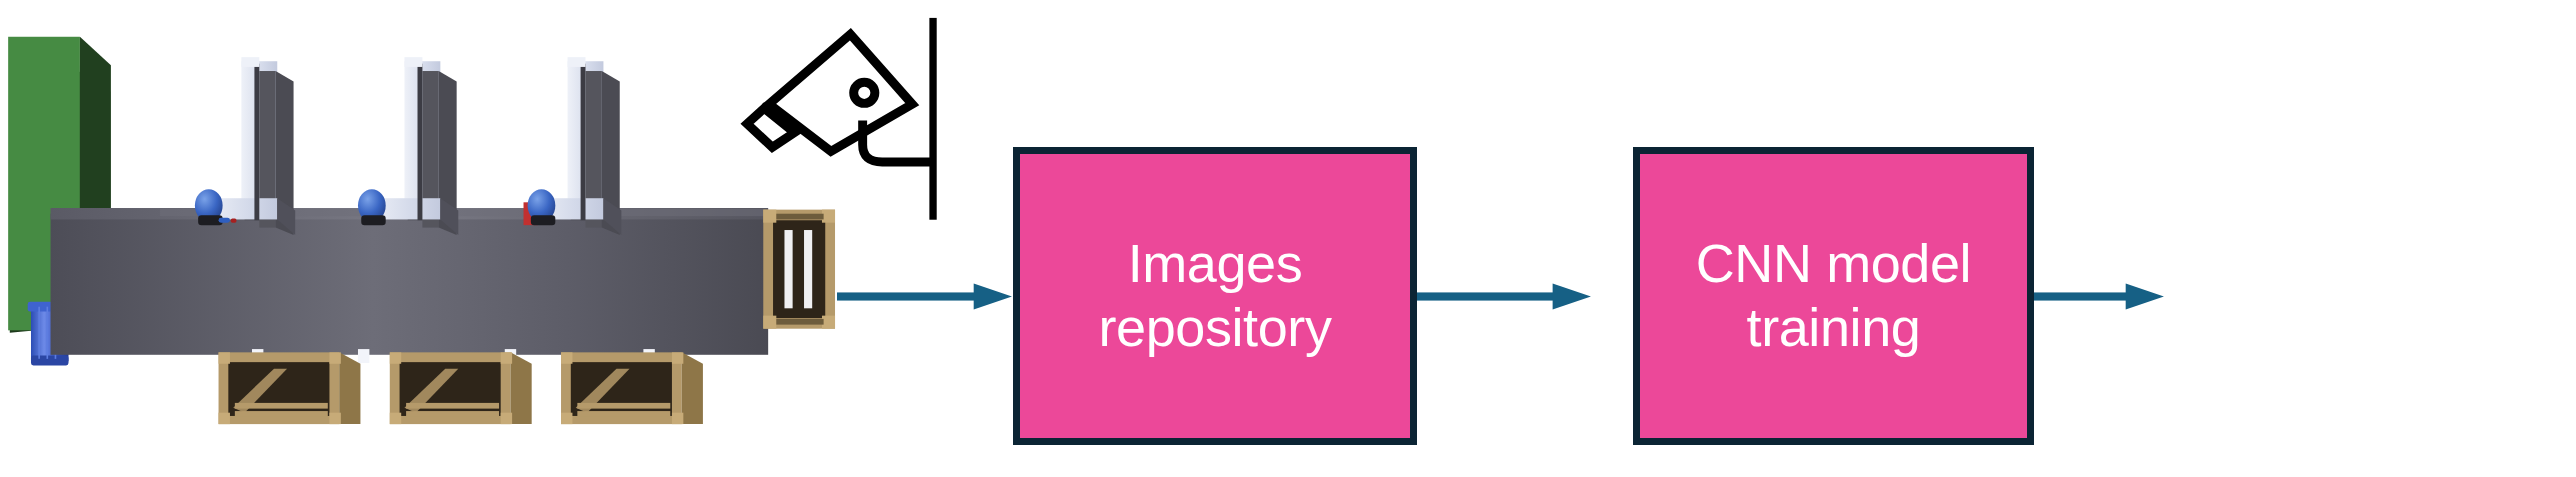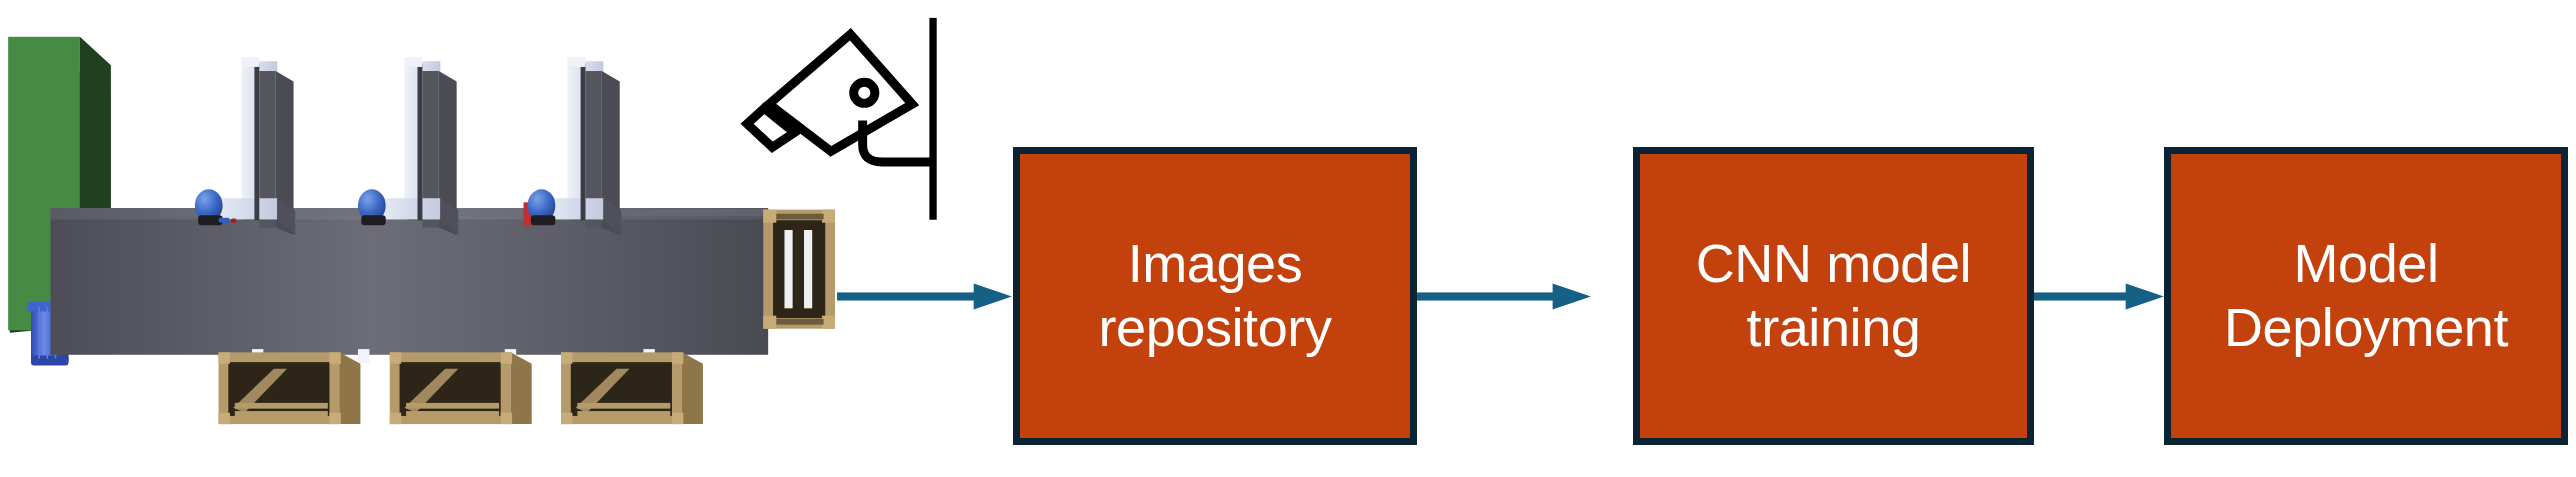--- a/index.html
+++ b/index.html
@@ -27,21 +27,21 @@
     align-items: center;
     justify-content: center;
     text-align: center;
     color: #ffffff;
     font-family: "Liberation Sans", sans-serif;
     font-size: 54px;
     line-height: 1.18;
     font-weight: 400;
     letter-spacing: -0.4px;
     white-space: pre-line;
-    background: #c2410c;
+    background: #ec4899;
     border: 7.3px solid #0b2434;
   }
   #box-images      { left: 1013px; top: 147px; width: 404px; height: 298px; }
   #box-cnn         { left: 1591px; top: 147px; width: 401px; height: 298px; margin-left: 42px; }
   #box-deploy      { left: 2164px; top: 147px; width: 404px; height: 298px; }
 
   .box-label { display: block; padding: 0 4.9px; }
 
   
   .arrow {
@@ -256,19 +256,15 @@
   <div class="process-box" id="box-images">
     <span class="box-label">Images
 repository</span>
   </div>
 
   <div class="process-box" id="box-cnn">
     <span class="box-label">CNN model
 training</span>
   </div>
 
-  <div class="process-box" id="box-deploy">
-    <span class="box-label">Model
-Deployment</span>
-  </div>
 
 </div>
 
 
 </body></html>

